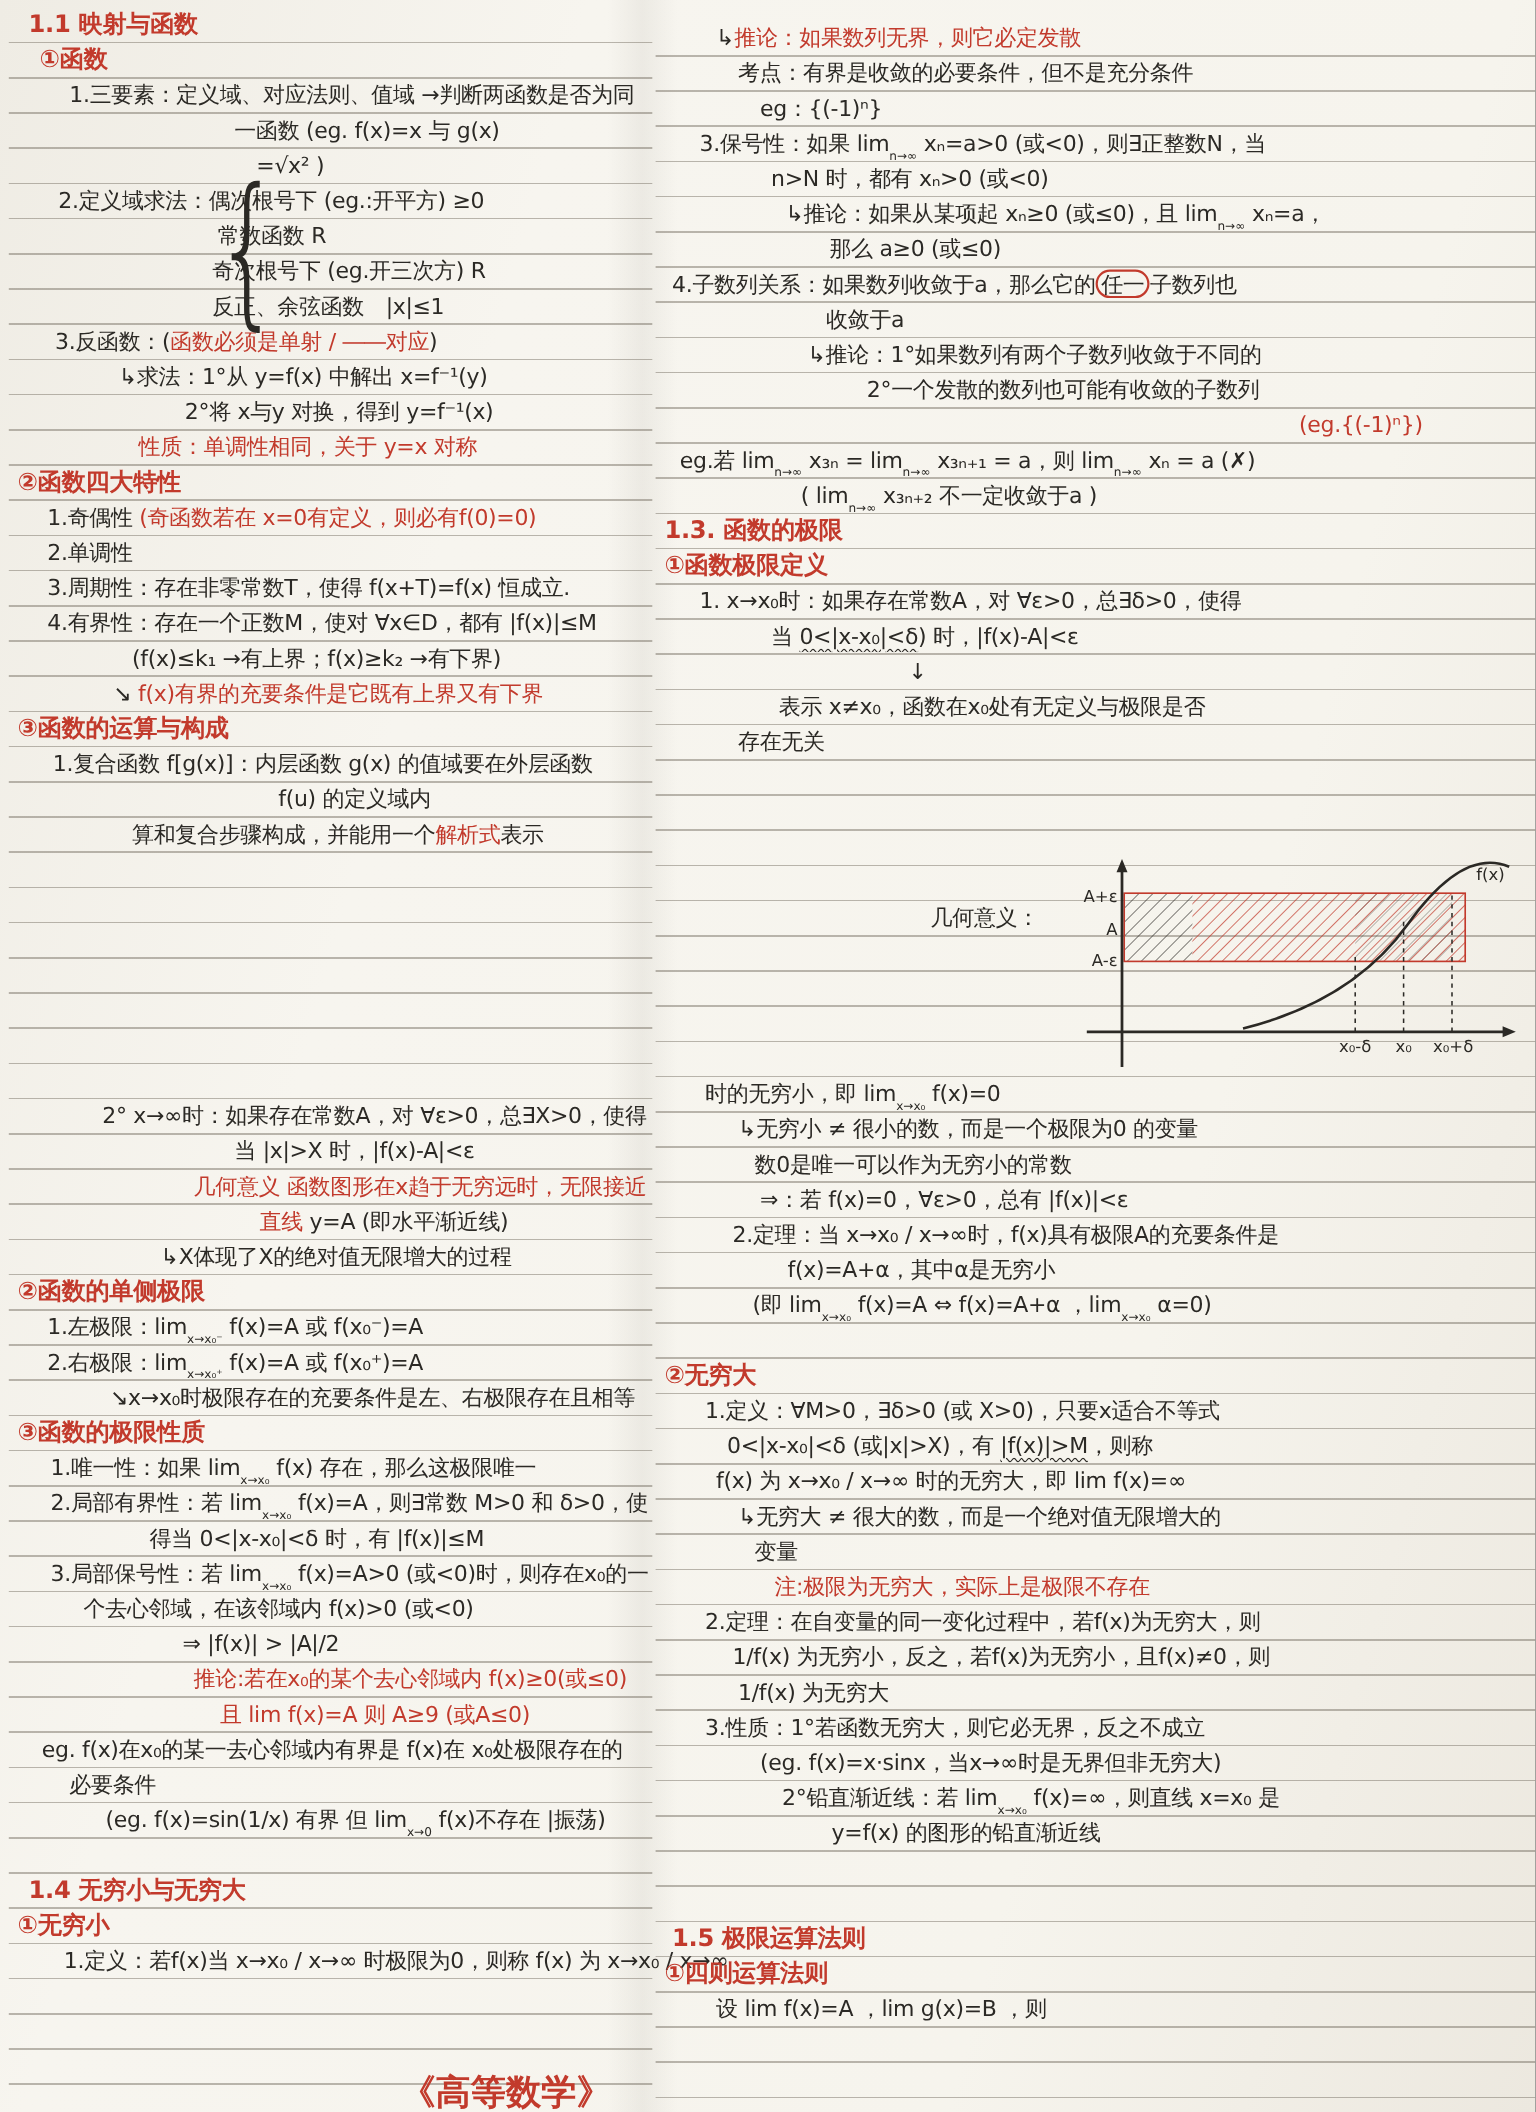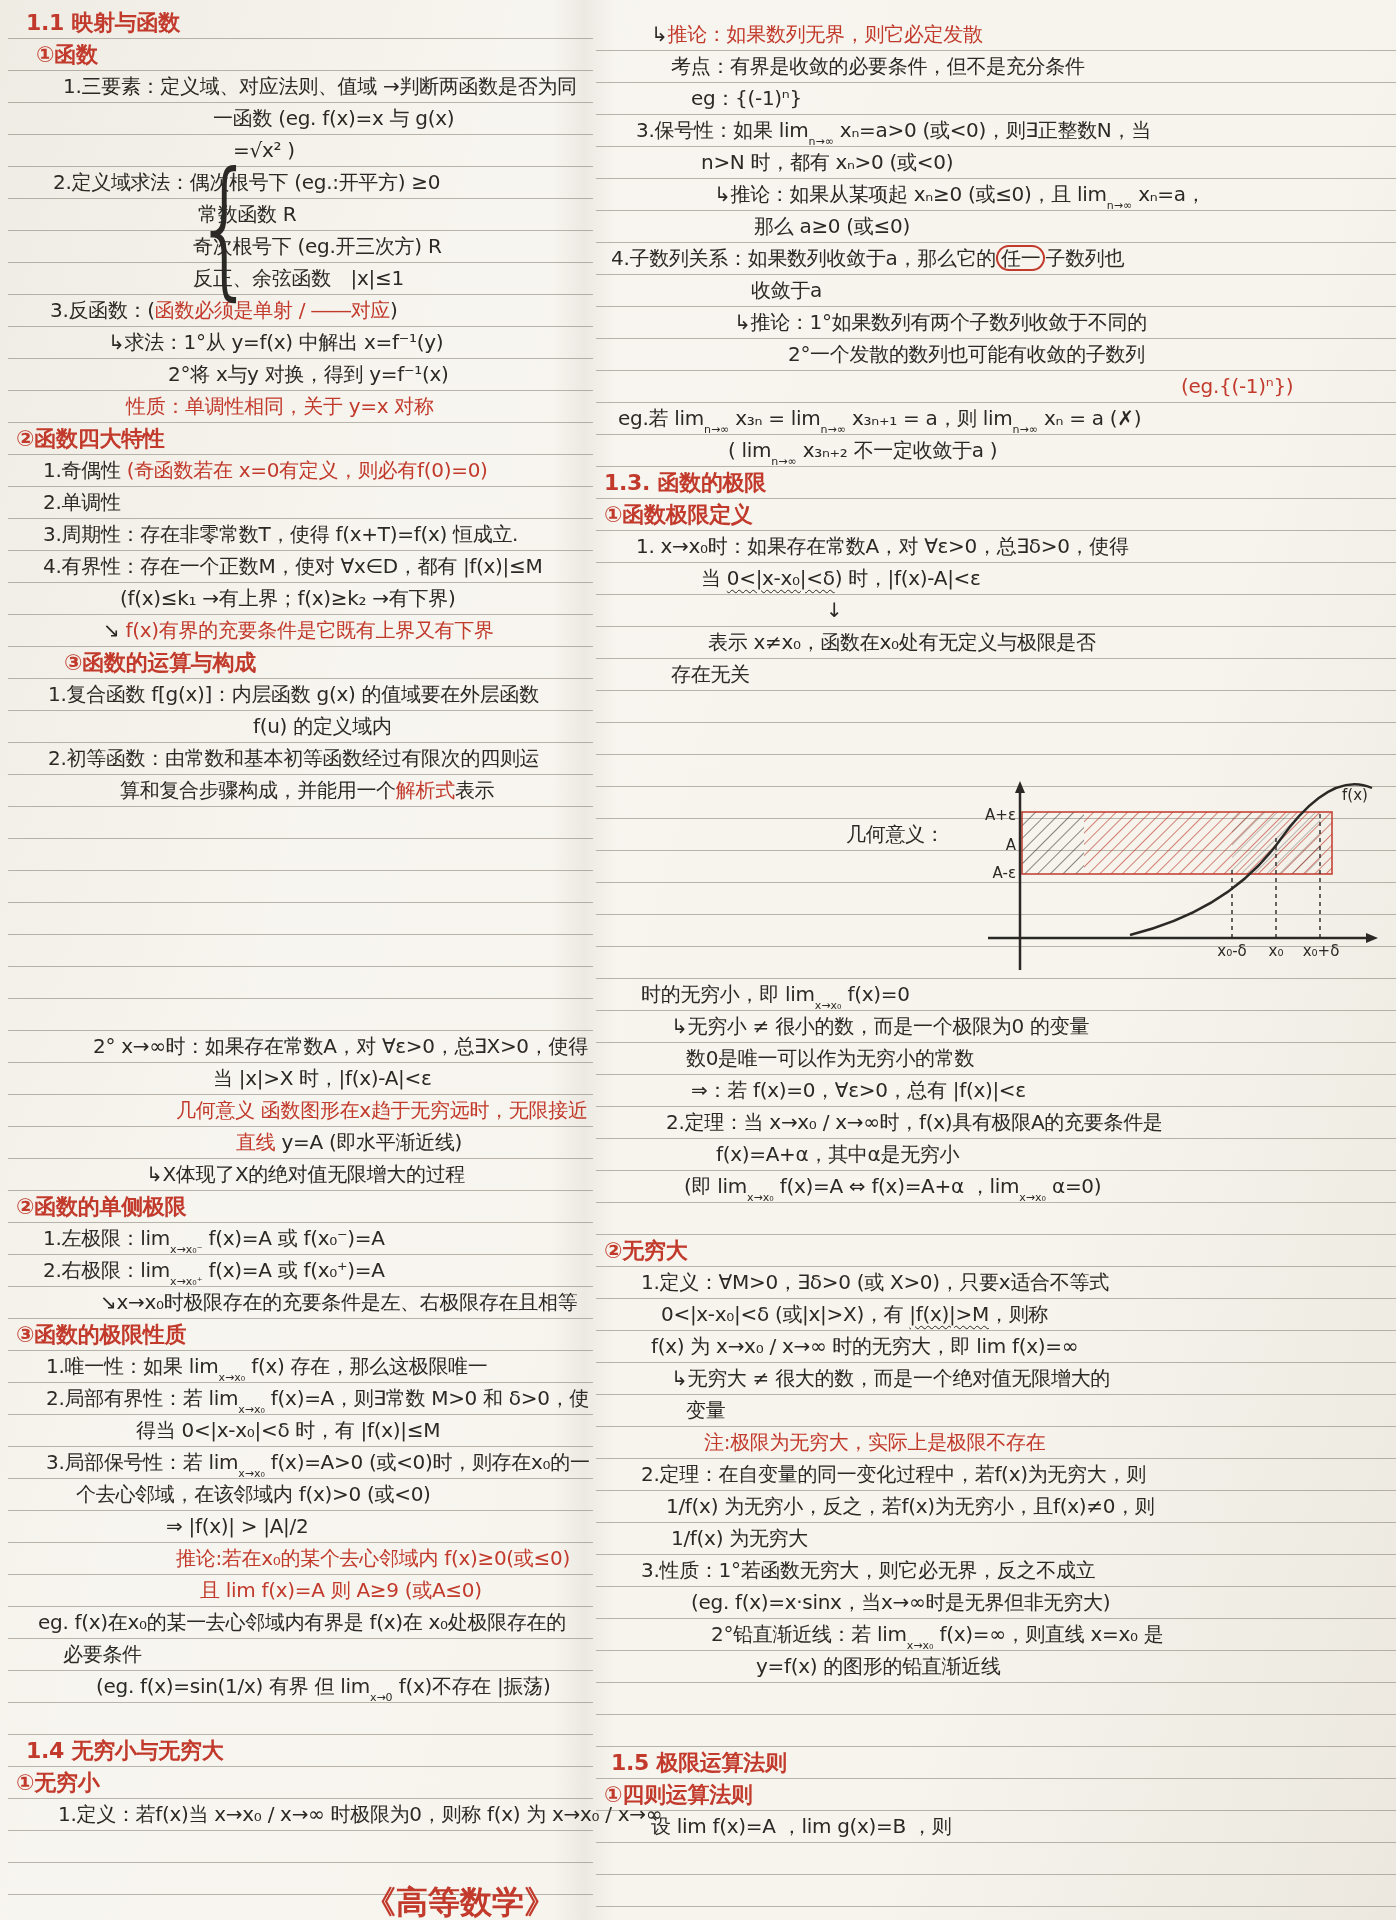--- a/index.html
+++ b/index.html
@@ -47,24 +47,23 @@
       <div class="line" style="padding-left: 100px;"><span class="seg k">↳求法：1°从 y=f(x) 中解出 x=f⁻¹(y)</span></div>
       <div class="line" style="padding-left: 160px;"><span class="seg k">2°将 x与y 对换，得到 y=f⁻¹(x)</span></div>
       <div class="line" style="padding-left: 118px;"><span class="seg r">性质：单调性相同，关于 y=x 对称</span></div>
       <div class="line" style="padding-left: 8px;"><span class="seg rt">②函数四大特性</span></div>
       <div class="line" style="padding-left: 35px;"><span class="seg k">1.奇偶性 </span><span class="seg r">(奇函数若在 x=0有定义，则必有f(0)=0)</span></div>
       <div class="line" style="padding-left: 35px;"><span class="seg k">2.单调性</span></div>
       <div class="line" style="padding-left: 35px;"><span class="seg k">3.周期性：存在非零常数T，使得 f(x+T)=f(x) 恒成立.</span></div>
       <div class="line" style="padding-left: 35px;"><span class="seg k">4.有界性：存在一个正数M，使对 ∀x∈D，都有 |f(x)|≤M</span></div>
       <div class="line" style="padding-left: 112px;"><span class="seg k">(f(x)≤k₁ →有上界；f(x)≥k₂ →有下界)</span></div>
       <div class="line" style="padding-left: 95px;"><span class="seg k">↘ </span><span class="seg r">f(x)有界的充要条件是它既有上界又有下界</span></div>
-      <div class="line" style="padding-left: 8px; margin-left: 48px;"><span class="seg rt">③函数的运算与构成</span></div>
+      <div class="line" style="padding-left: 8px;"><span class="seg rt">③函数的运算与构成</span></div>
       <div class="line" style="padding-left: 40px;"><span class="seg k">1.复合函数 f[g(x)]：内层函数 g(x) 的值域要在外层函数</span></div>
       <div class="line" style="padding-left: 245px;"><span class="seg k">f(u) 的定义域内</span></div>
-      <div class="line" style="padding-left: 40px;"><span class="seg k">2.初等函数：由常数和基本初等函数经过有限次的四则运</span></div>
       <div class="line" style="padding-left: 112px;"><span class="seg k">算和复合步骤构成，并能用一个</span><span class="seg r">解析式</span><span class="seg k">表示</span></div>
       <div class="line"></div>
       <div class="line"></div>
       <div class="line"></div>
       <div class="line"></div>
       <div class="line"></div>
       <div class="line"></div>
       <div class="line"></div>
       <div class="line" style="padding-left: 85px;"><span class="seg k">2° x→∞时：如果存在常数A，对 ∀ε&gt;0，总∃X&gt;0，使得</span></div>
       <div class="line" style="padding-left: 205px;"><span class="seg k">当 |x|&gt;X 时，|f(x)-A|&lt;ε</span></div>

